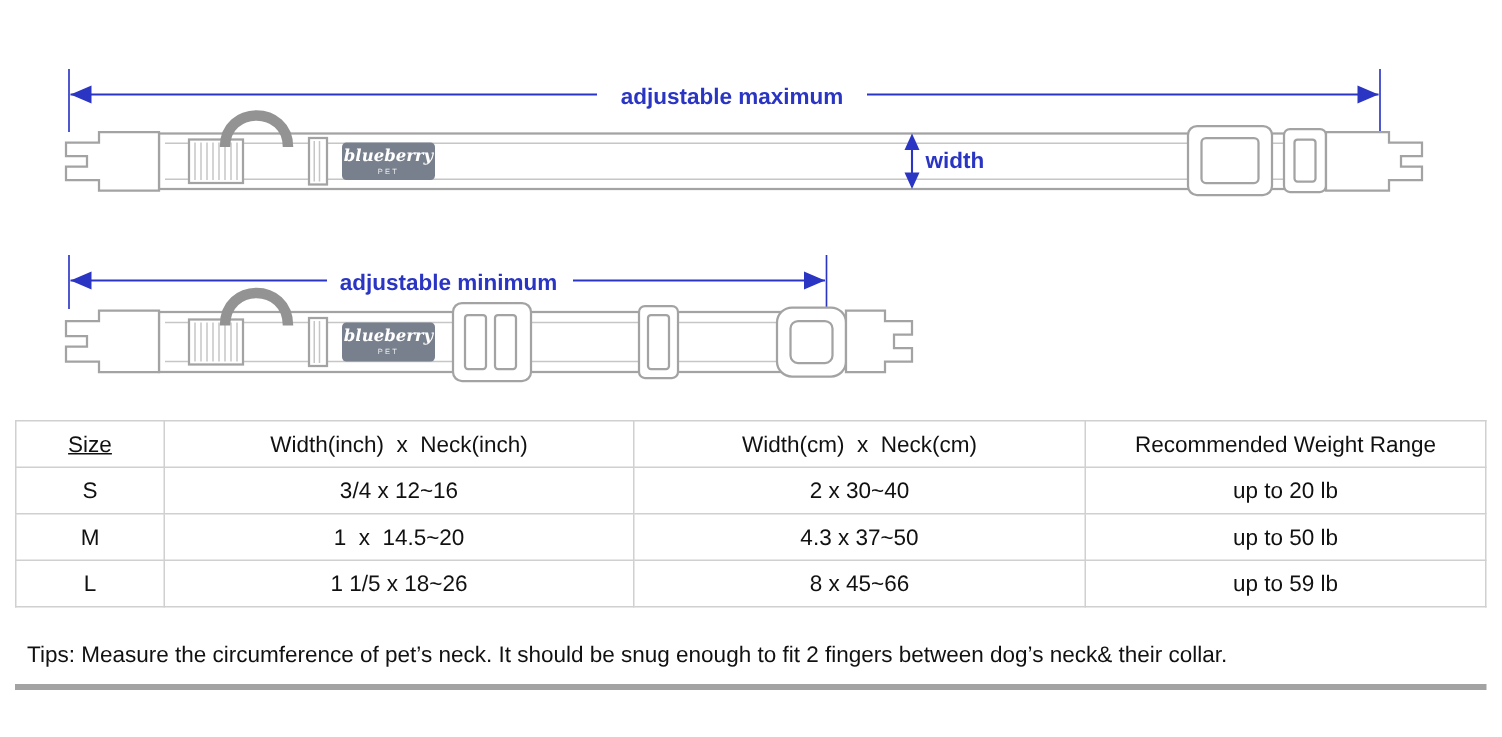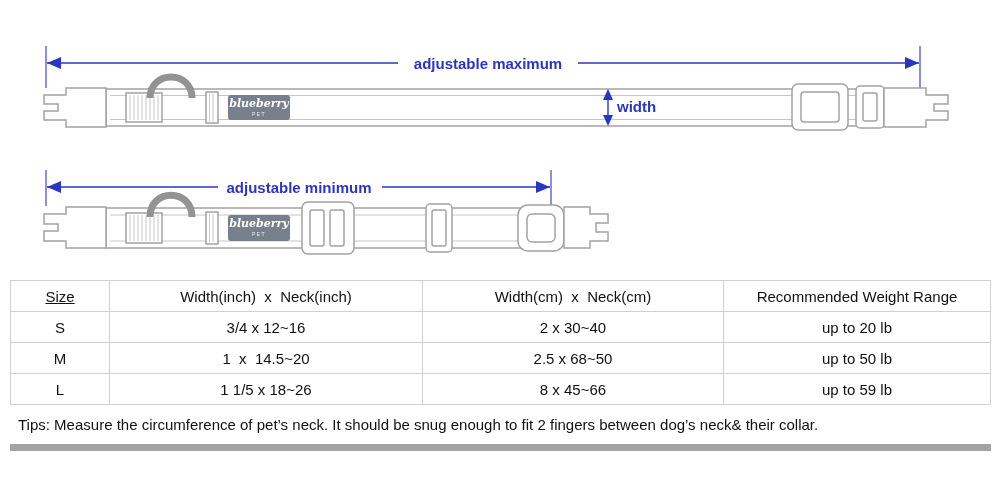--- a/index.html
+++ b/index.html
@@ -28,22 +28,22 @@
     font-size:15px;table-layout:fixed;
   }
   .size-table th,.size-table td{
     border:1px solid #d0d0d0;font-weight:400;text-align:center;
     padding:5px 6px;height:20px;
   }
   .size-table th:nth-child(1){width:86px;text-decoration:underline;}
   .size-table th:nth-child(2){width:300px;text-align:center;}
   .size-table th:nth-child(3){width:288px;margin-top:30px;}
   .tips{
-    margin:0 10px;padding:11px 8px;font-size:15px;
-    border-bottom:7px solid #a3a3a3;
+    margin:12px 10px;padding:11px 8px;font-size:15px;
+    border-bottom:4px solid #a3a3a3;
   }
 </style>
 </head>
 <body>
 
 <svg class="diagram" width="1001" height="280" viewBox="0 0 1001 280" xmlns="http://www.w3.org/2000/svg">
 
   <g>
     <line class="dim-ext" x1="46" y1="46" x2="46" y2="88"></line>
     <line class="dim-ext" x1="920" y1="46" x2="920" y2="88"></line>
@@ -127,21 +127,21 @@
     <tbody>
       <tr>
         <td>S</td>
         <td>3/4 x 12~16</td>
         <td>2 x 30~40</td>
         <td>up to 20 lb</td>
       </tr>
       <tr>
         <td>M</td>
         <td>1 &nbsp;x&nbsp; 14.5~20</td>
-        <td>2.5 x 68~50</td>
+        <td>4.3 x 37~50</td>
         <td>up to 50 lb</td>
       </tr>
       <tr>
         <td>L</td>
         <td>1 1/5 x 18~26</td>
         <td>8 x 45~66</td>
         <td>up to 59 lb</td>
       </tr>
     </tbody>
   </table>

